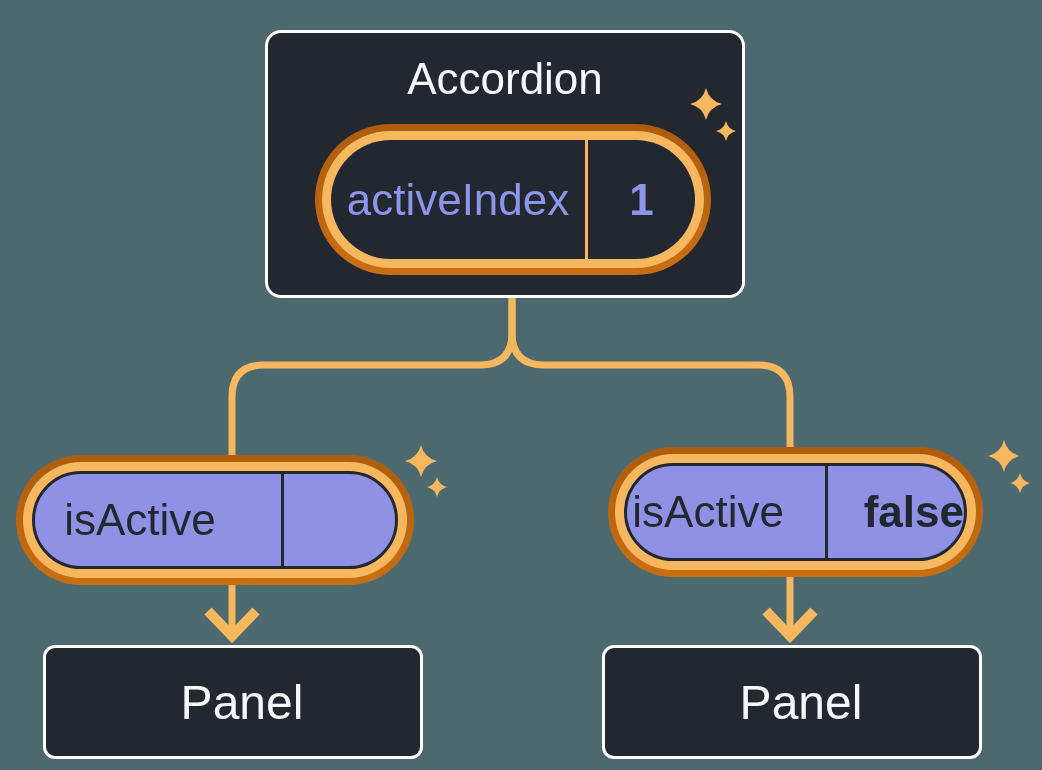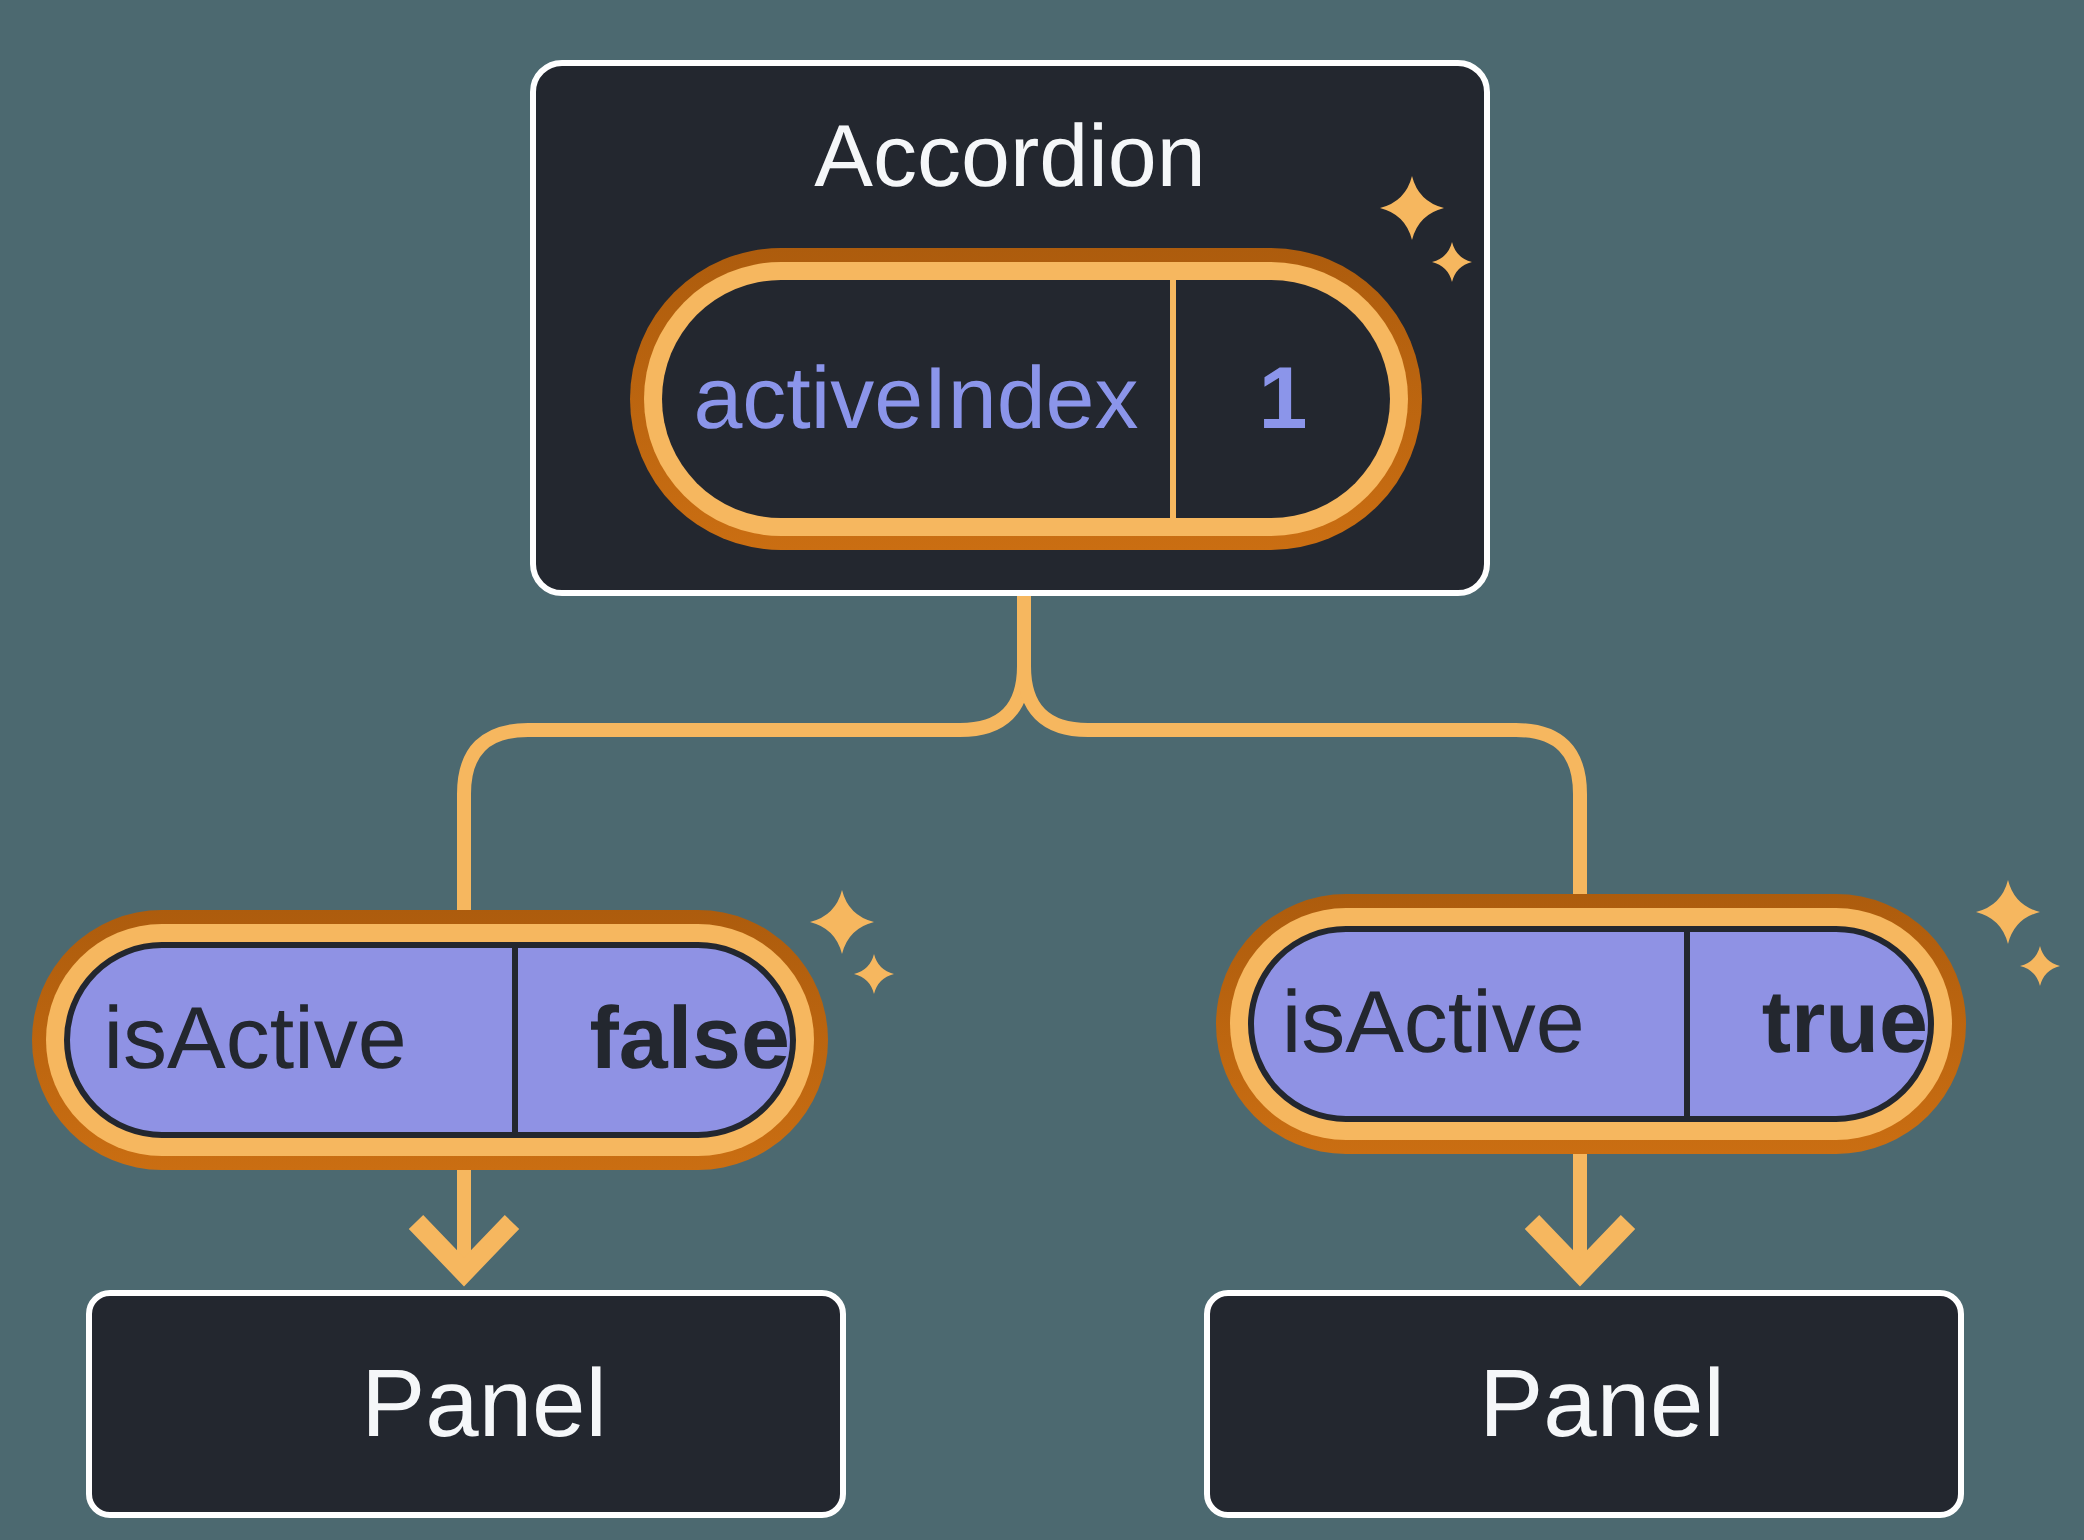--- a/index.html
+++ b/index.html
@@ -77,31 +77,30 @@
         </div>
       </div>
     </div>
   </div>
 
   <div class="pill prop-pill-left">
     <div class="pill-mid">
       <div class="pill-inner purple">
         <div class="pill-cell label">isActive</div>
         <div class="pill-divider dark"></div>
-        <div class="pill-cell value">false</div>
       </div>
     </div>
   </div>
 
   <div class="pill prop-pill-right">
     <div class="pill-mid">
       <div class="pill-inner purple">
         <div class="pill-cell label">isActive</div>
         <div class="pill-divider dark"></div>
-        <div class="pill-cell value">true</div>
+        <div class="pill-cell value">false</div>
       </div>
     </div>
   </div>
 
   <div class="node panel-node panel-left">
     <div class="panel-label">Panel</div>
   </div>
   <div class="node panel-node panel-right">
     <div class="panel-label">Panel</div>
   </div>

